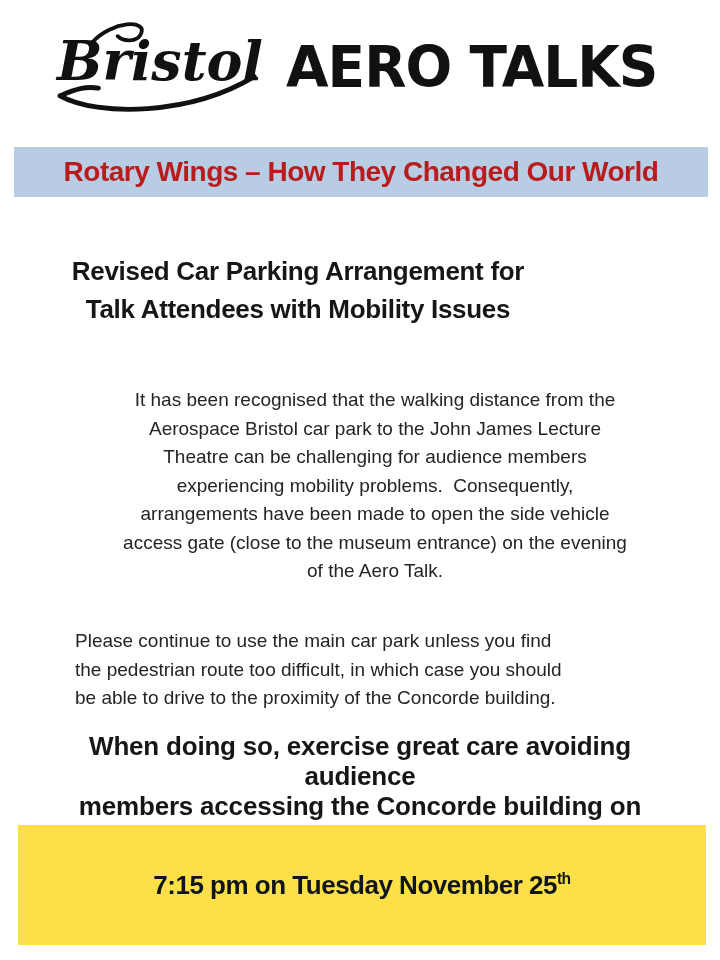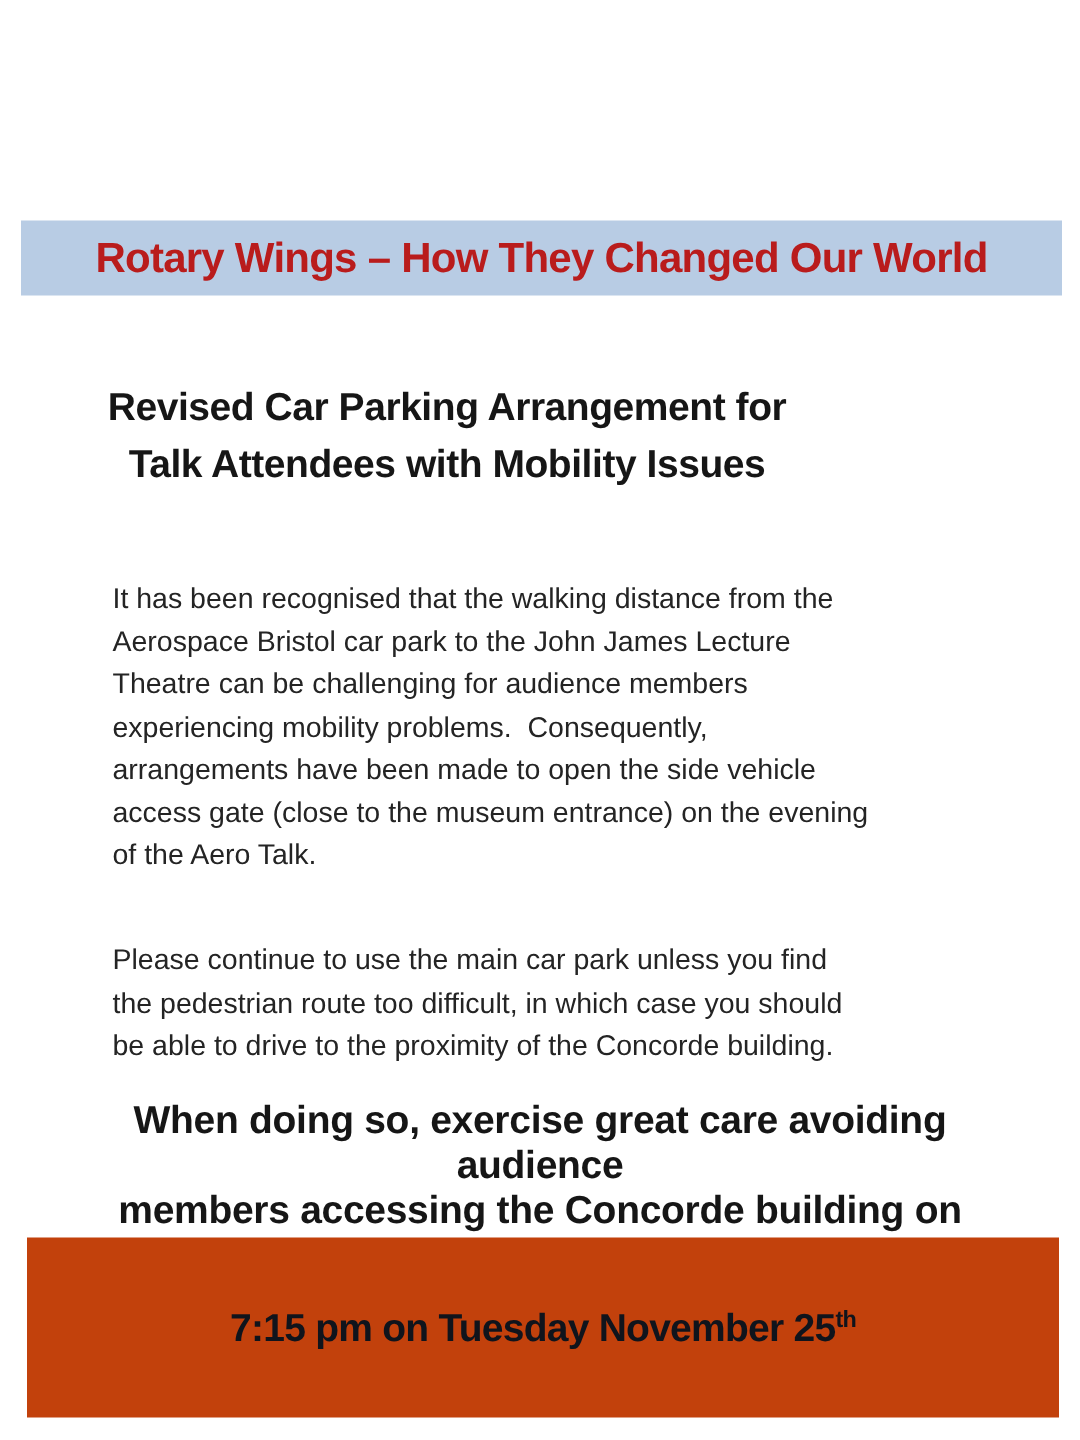--- a/index.html
+++ b/index.html
@@ -73,21 +73,21 @@
   
   .body-para {
     position: absolute;
     left: 75px;
     width: 600px;
     font-size: 19px;
     line-height: 28.5px;
     color: #242424;
     white-space: pre-line;
   }
-  .para-1 { top: 386px; }
+  .para-1 { top: 386px; text-align: center; }
   .para-2 { top: 615px; margin-top: 12px; }
 
   .warning-para {
     position: absolute;
     top: 731px;
     left: 60px;
     width: 600px;
     text-align: center;
     font-weight: bold;
     font-size: 26px;
@@ -122,20 +122,28 @@
     font-size: 60%;
     vertical-align: super;
     line-height: 0;
   }
 </style>
 </head>
 <body>
 
 <div class="page">
 
+  <div class="logo-row">
+    <svg class="logo-script-svg" width="222" height="100" viewBox="0 0 230 104" aria-hidden="true">
+      <path d="M46 26 C 66 4, 104 2, 96 18 C 92 26, 78 26, 72 20" fill="none" stroke="#111111" stroke-width="4" stroke-linecap="round"></path>
+      <text x="116" y="66" text-anchor="middle" font-family="'DejaVu Serif', serif" font-style="italic" font-weight="bold" font-size="56" fill="#111111">Bristol</text>
+      <path d="M12 82 C 52 104, 148 102, 214 62 M12 82 C 30 74, 40 72, 52 74" fill="none" stroke="#111111" stroke-width="5" stroke-linecap="round"></path>
+    </svg>
+    <div class="logo-wordmark">AERO TALKS</div>
+  </div>
 
   <div class="event-banner" style="background-color: rgb(184, 204, 228);">
     <div class="event-banner-text">Rotary Wings – How They Changed Our World</div>
   </div>
 
   <div class="notice-heading">Revised Car Parking Arrangement for
 Talk Attendees with Mobility Issues</div>
 
   <div class="body-para para-1">It has been recognised that the walking distance from the
 Aerospace Bristol car park to the John James Lecture
@@ -144,19 +152,19 @@
 arrangements have been made to open the side vehicle
 access gate (close to the museum entrance) on the evening
 of the Aero Talk.</div>
   <div class="body-para para-2">Please continue to use the main car park unless you find
 the pedestrian route too difficult, in which case you should
 be able to drive to the proximity of the Concorde building.</div>
 
   <div class="warning-para">When doing so, exercise great care avoiding audience
 members accessing the Concorde building on foot.</div>
 
-  <div class="footer-banner" style="background-color: #c2410c;">
+  <div class="footer-banner" style="background-color: #fde047;">
     <div class="footer-line">
       <span>7:15 pm on Tuesday November 25</span><sup>th</sup>
     </div>
   </div>
 
 </div>
 
 </body></html>

